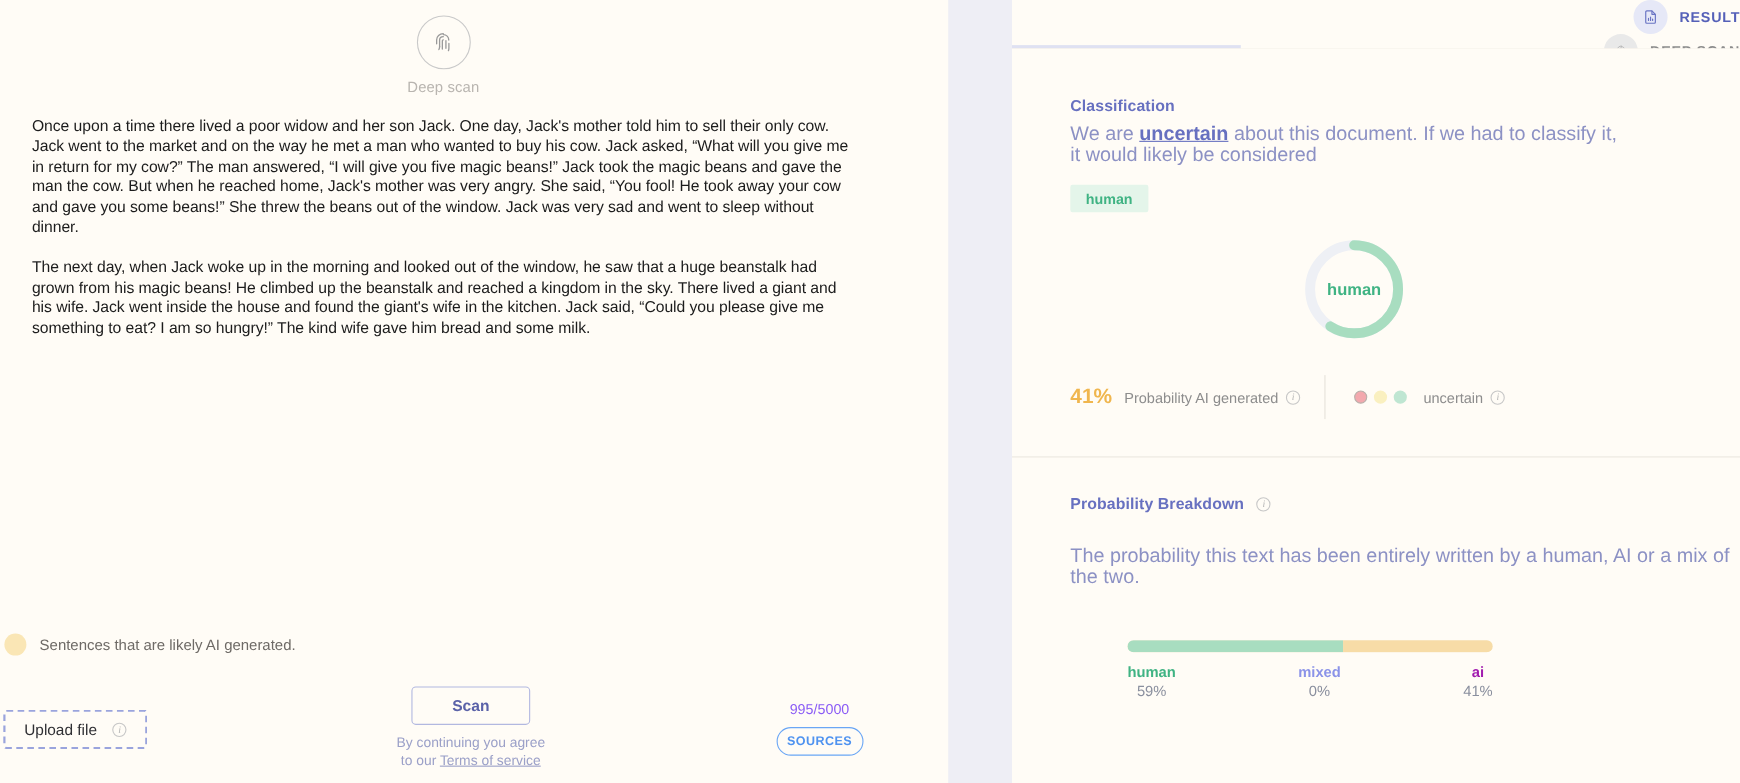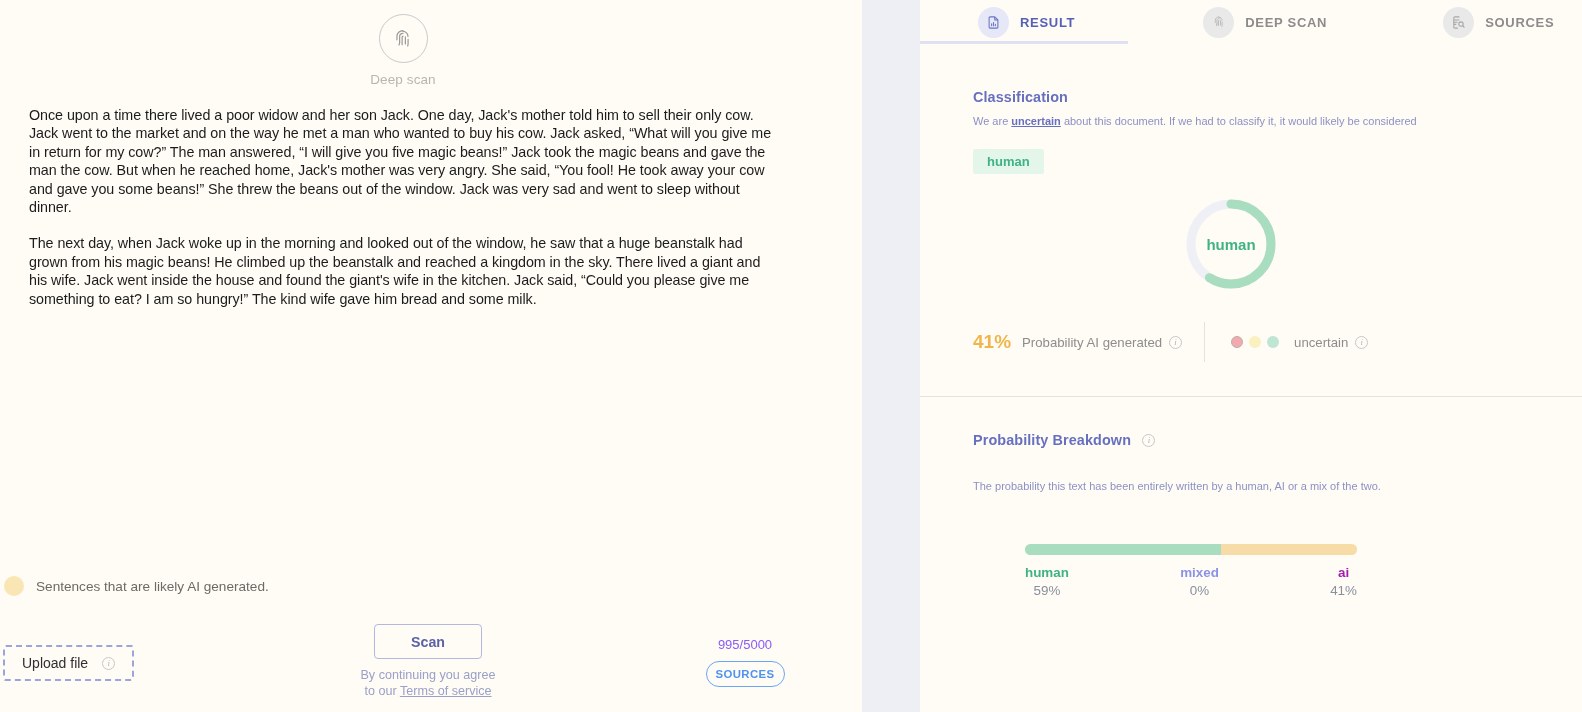--- a/index.html
+++ b/index.html
@@ -97,21 +97,21 @@
   }
 
   
   .right-panel {
     position: absolute; left: 920px; top: 0;
     width: 662px; height: 712px;
     background: #fffcf6;
   }
 
   .tabs {
-    position: relative; height: 44px; display: flex; align-items: flex-end;
+    position: relative; height: 44px; display: flex; align-items: flex-end; flex-direction: column;
   }
   .tab {
     display: flex; align-items: center; gap: 11px;
     cursor: pointer; position: relative; height: 44px;
   }
   .tab-0 { margin-left: 58px; }
   .tab-1 { margin-left: 128px; }
   .tab-2 { margin-left: 116px; }
   .tab-icon {
     width: 31px; height: 31px; border-radius: 50%;
@@ -135,21 +135,21 @@
   .card { position: relative; background: #fffcf6; }
   .card-divider {
     height: 1px; background: #e6e2da; margin: 0 0 0 0;
   }
 
   .section-title {
     font-size: 14.4px; font-weight: bold; color: #6770c0;
     letter-spacing: .1px;
   }
   .section-body {
-    font-size: 11px; line-height: 19px; color: #8c91c4;
+    font-size: 18px; line-height: 19px; color: #8c91c4;
   }
   .section-body b, .section-body .u {
     color: #6770c0; font-weight: bold; text-decoration: underline;
   }
 
   .classification {
     padding: 45px 0 0 53px;
   }
   .classification .section-body { margin-top: 7px; width: 500px; }
   .badge {

